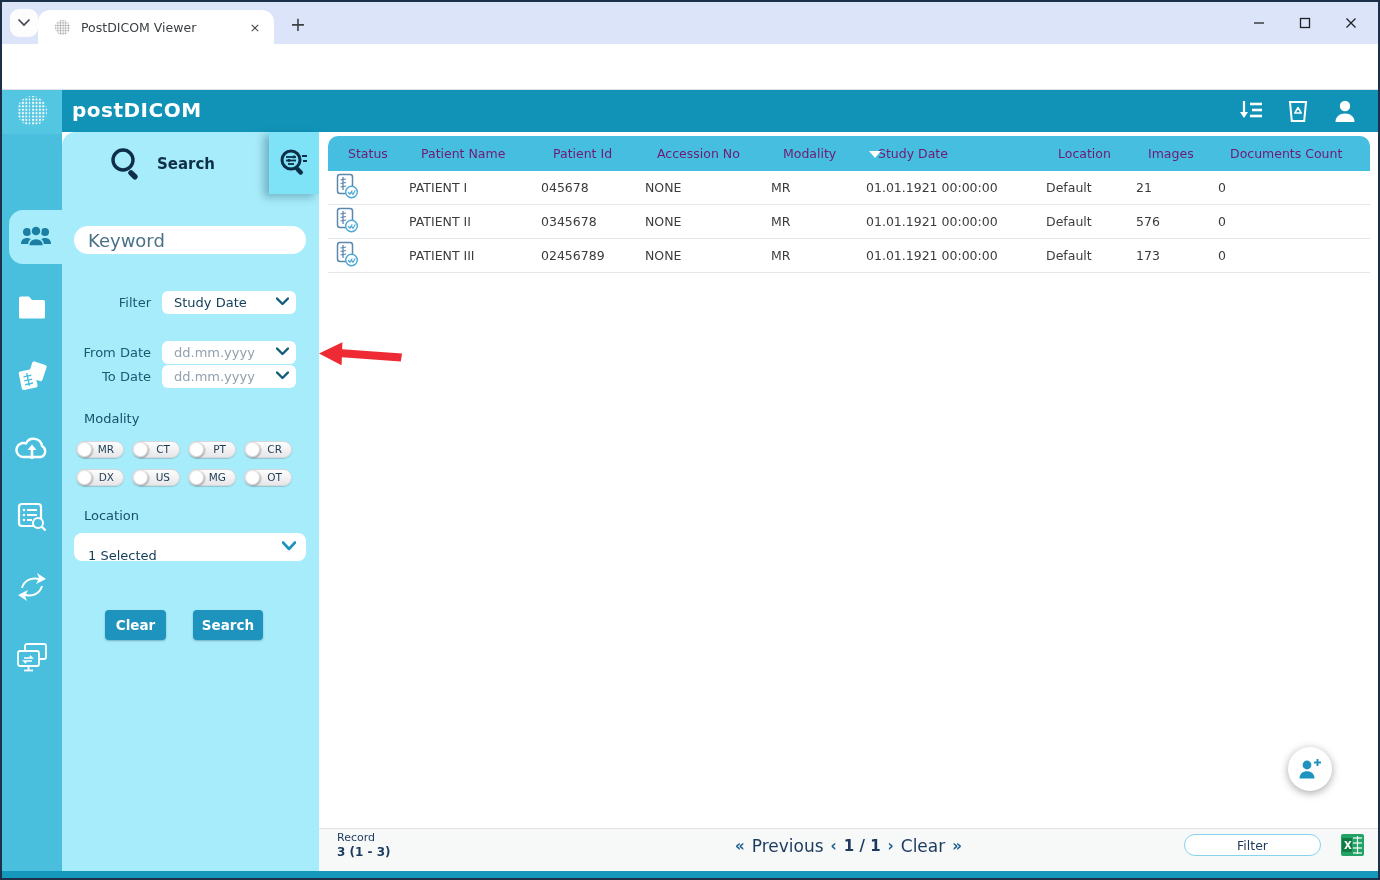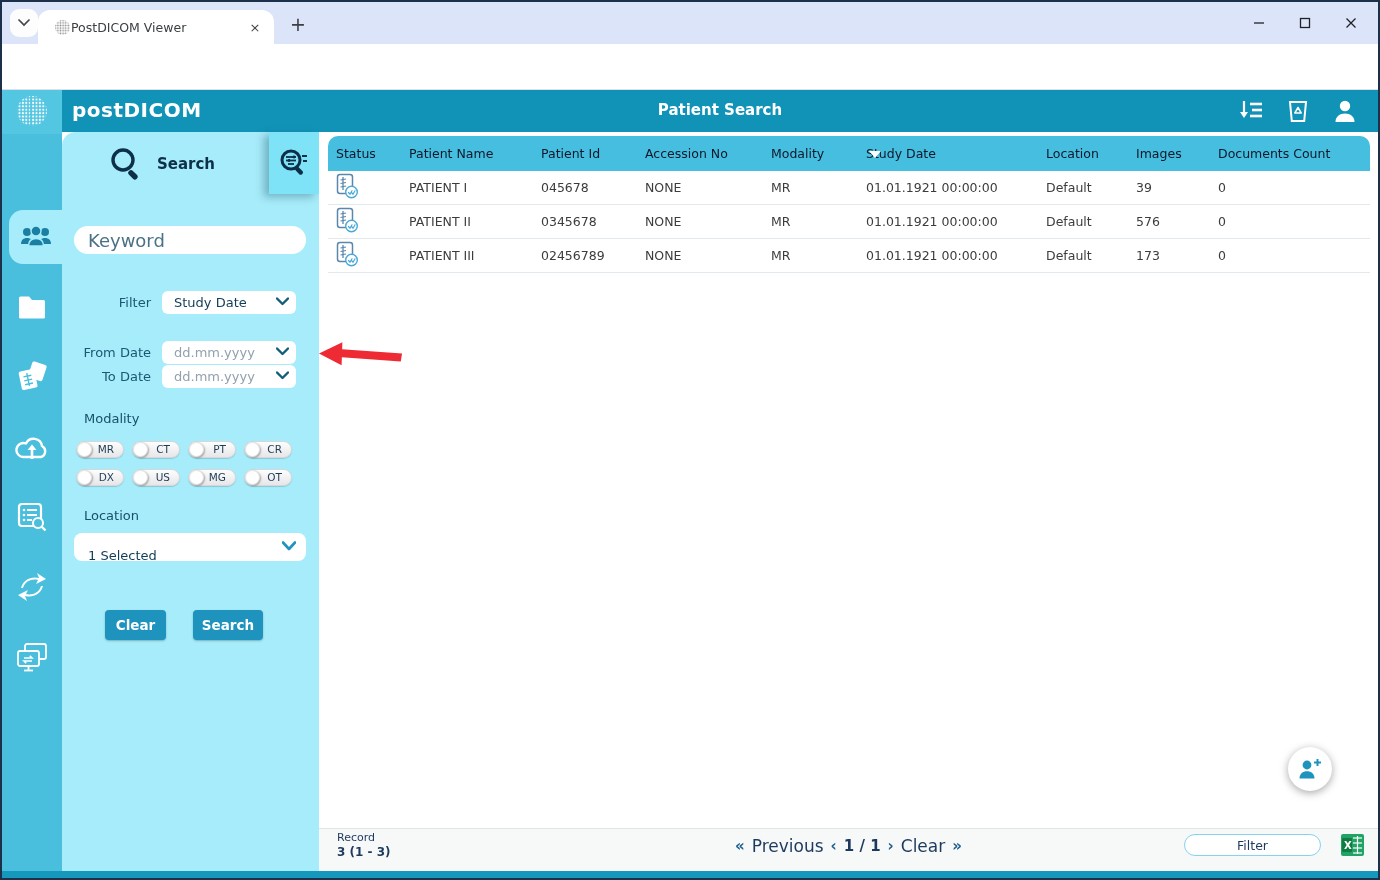--- a/index.html
+++ b/index.html
@@ -4,21 +4,21 @@
 <style>
   * { margin:0; padding:0; box-sizing:border-box; }
   html,body { width:1380px; height:880px; background:#0e1f33; }
   body { font-family:"DejaVu Sans","Liberation Sans",sans-serif; }
   .window { position:relative; width:1380px; height:880px; border:2px solid #1d3049; overflow:hidden; background:#fff; }
 
   
   .tabstrip { position:absolute; left:0; top:0; right:0; height:42px; background:#dce4fa; }
   .tabsearch-btn { position:absolute; left:8px; top:7px; width:28px; height:28px; border-radius:9px; background:#fdfdfe; display:flex; align-items:center; justify-content:center; }
   .tab { position:absolute; left:36px; top:8px; width:236px; height:34px; background:#fff; border-radius:12px 12px 0 0; display:flex; align-items:center; padding:0 10px 0 16px; }
-  .tab-title { flex:1; font-size:12.5px; color:#3c4043; white-space:nowrap; overflow:hidden; }
+  .tab-title { flex:1; font-size:12.5px; color:#3c4043; margin-left:10px; white-space:nowrap; overflow:hidden; }
   .tab-close { width:18px; height:18px; border-radius:50%; display:flex; align-items:center; justify-content:center; font-size:13px; color:#444; }
   .newtab { position:absolute; left:283px; top:9px; width:26px; height:26px; display:flex; align-items:center; justify-content:center; font-size:19px; color:#3c4043; }
   .wincontrols { position:absolute; right:4px; top:0; height:42px; display:flex; }
   .winbtn { width:46px; height:42px; display:flex; align-items:center; justify-content:center; }
   .toolbar { position:absolute; left:0; top:42px; right:0; height:46px; background:#fff; border-bottom:1px solid #dde1e6; }
   .navbtn { position:absolute; top:52px; width:26px; height:26px; display:flex; align-items:center; justify-content:center; }
   .urlbar { position:absolute; left:126px; top:48px; width:1040px; height:33px; border-radius:17px; background:#eef1fa; display:flex; align-items:center; padding:0 12px; }
   .url-text { font-size:13.5px; color:#3b4046; margin-left:10px; flex:1; }
   .chrome-right { position:absolute; top:50px; display:flex; align-items:center; }
   .chrome-ic { width:30px; height:30px; display:flex; align-items:center; justify-content:center; }
@@ -60,21 +60,21 @@
   .loc-select .fval { font-size:13px; color:#123d57; }
   .loc-select svg { position:absolute; right:10px; top:8px; }
   .btn { position:absolute; top:478px; height:30px; background:#1d93be; border-radius:4px; color:#fff; font-size:13.5px; font-weight:bold; display:flex; align-items:center; justify-content:center; box-shadow:0 1px 2px rgba(0,40,60,.3); }
 
   .red-arrow { position:absolute; left:316px; top:338px; width:86px; height:28px; transform:rotate(2deg); z-index:30; }
 
   
   .main { position:absolute; left:317px; top:130px; right:0; bottom:7px; background:#fff; }
   .ptable { position:absolute; left:9px; top:4px; right:8px; }
   .thead { display:grid; grid-template-columns:73px 132px 104px 126px 95px 180px 90px 82px auto; height:35px; background:#45bedf; border-radius:10px 10px 0 0; align-items:center; }
-  .th { position:relative; padding-left:8px; color:#0f172a; font-size:12.5px; font-weight:500; white-space:nowrap; }
+  .th { position:relative; padding-left:20px; color:#701a75; font-size:12.5px; font-weight:500; white-space:nowrap; }
   .sort-tri { position:absolute; top:-13px; left:11px; width:0; height:0; border-left:6px solid transparent; border-right:6px solid transparent; border-top:7px solid #fff; }
   .trow { display:grid; grid-template-columns:73px 132px 104px 126px 95px 180px 90px 82px auto; height:34px; border-bottom:1px solid #e3e8ec; align-items:center; background:#fff; }
   .td { padding-left:8px; font-size:12.5px; color:#3c3c3c; white-space:nowrap; }
   .statusbar { position:absolute; left:0; right:0; bottom:0; height:43px; background:#f7f8f8; border-top:1px solid #e3e3e3; }
   .record { position:absolute; left:18px; top:2px; color:#1c3a5e; line-height:1.25; }
   .record .r1 { font-size:11px; }
   .record .r2 { font-size:12px; font-weight:bold; }
   .pagination { position:absolute; left:0; right:0; top:0; height:33px; display:flex; align-items:center; justify-content:center; gap:7px; color:#1c3a5e; }
   .pg-label { font-size:17px; }
   .pg-chev { font-size:15px; font-weight:bold; color:#1d5f8f; }
@@ -213,21 +213,20 @@
           <pattern id="wdots" width="3.4" height="3.4" patternUnits="userSpaceOnUse">
             <circle cx="1.7" cy="1.7" r="1.05" fill="#fff"></circle>
           </pattern>
         </defs>
       <circle cx="21" cy="20" r="15" fill="url(#wdots)"></circle>
       <line x1="20" y1="5" x2="20" y2="35" stroke="#53c6e2" stroke-width="1.6"></line>
     </svg>
   </div>
   <div class="appheader">
     <div class="logo">postDICOM</div>
-    <div class="page-title">Patient Search</div>
     <div class="header-icons">
       <div class="hicon">
         <svg width="24" height="22" viewBox="0 0 24 22">
           <line x1="5" y1="1" x2="5" y2="16" stroke="#fff" stroke-width="2.2"></line>
             <path d="M1 12 L5 18 L9 12 Z" fill="#fff"></path>
           <line x1="11" y1="4" x2="23" y2="4" stroke="#fff" stroke-width="2.6"></line>
             <line x1="13" y1="10" x2="23" y2="10" stroke="#fff" stroke-width="2.6"></line>
             <line x1="11" y1="16" x2="23" y2="16" stroke="#fff" stroke-width="2.6"></line>
         </svg>
       </div>
@@ -447,21 +446,21 @@
             <circle cx="15.5" cy="19" r="5.8" fill="#fff" stroke="#49a8d8" stroke-width="1.4"></circle>
             <path d="M12.5 19.5 l1.5 1.7 l2-3.4 M15.5 19.5 l1.5 1.7 l2-3.4" stroke="#49a8d8" stroke-width="1.2" fill="none" stroke-linecap="round"></path>
           </svg>
         </div>
         <div class="td">PATIENT I</div>
         <div class="td">045678</div>
         <div class="td">NONE</div>
         <div class="td">MR</div>
         <div class="td">01.01.1921 00:00:00</div>
         <div class="td">Default</div>
-        <div class="td">39</div>
+        <div class="td">21</div>
         <div class="td">0</div>
       </div>
 
       <div class="trow">
         <div class="td">
           <svg width="23" height="26" viewBox="0 0 23 26">
             <rect x="1.5" y="1.5" width="15" height="19" rx="2.5" fill="#fff" stroke="#5b87ad" stroke-width="1.5"></rect>
             <line x1="7" y1="4" x2="7" y2="17" stroke="#5b87ad" stroke-width="1.3"></line>
             <line x1="4.5" y1="7" x2="10" y2="6" stroke="#5b87ad" stroke-width="1.2"></line>
               <line x1="4.5" y1="10.5" x2="10" y2="9.5" stroke="#5b87ad" stroke-width="1.2"></line>

